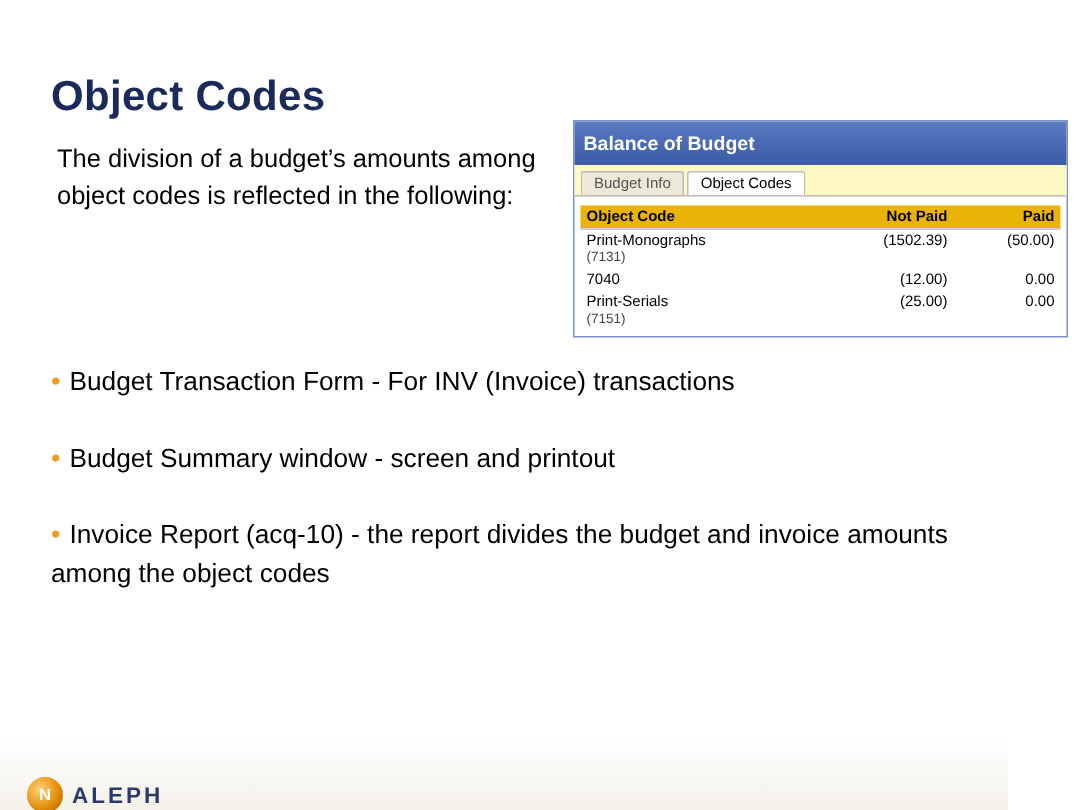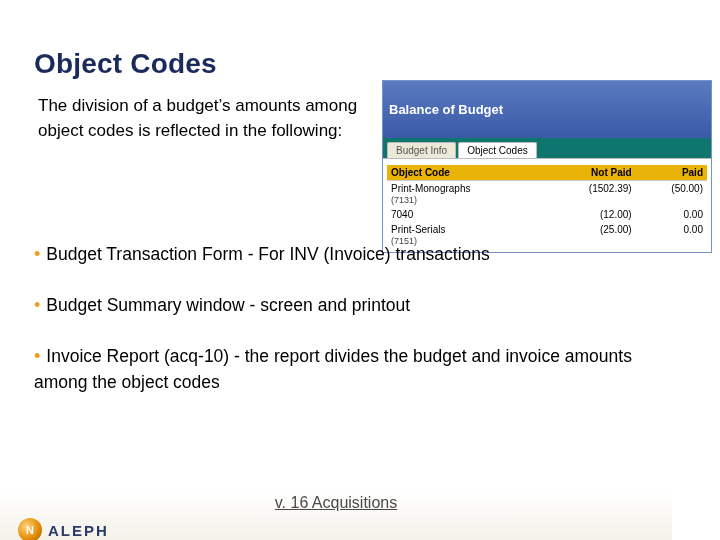--- a/index.html
+++ b/index.html
@@ -125,31 +125,31 @@
     top: 54px; left: 382px;
     width: 330px;
     border: 1px solid #7793c7;
     background: #fff;
     font-family: Tahoma, sans-serif;
     font-size: 10px;
   }
   .shot-title {
     background: linear-gradient(#5a7bc1,#3a5aa6);
     color: #fff;
-    padding: 21px 6px;
+    padding: 7px 6px;
     font-weight: 700;
     font-size: 12px;
     display:flex; flex-direction:column;
   }
   .shot-title .main { font-size:13px; }
   .tabs {
     display:flex;
     gap: 2px;
     padding: 4px 4px 0 4px;
-    background: #0f766e;
+    background: #fef9c3;
     border-bottom: 1px solid #bbb;
   }
   .tab {
     padding: 2px 8px;
     font-size: 10px;
     background: #ece9d8;
     border: 1px solid #bbb;
     border-bottom: none;
     color: #555;
     border-radius: 2px 2px 0 0;
@@ -241,21 +241,20 @@
       <span class="disc">•</span><span>Budget Transaction Form - For INV (Invoice) transactions</span>
     </div>
     <div class="item">
       <span class="disc">•</span><span>Budget Summary window - screen and printout</span>
     </div>
     <div class="item">
       <span class="disc">•</span><span>Invoice Report (acq-10) - the report divides the budget and invoice amounts among the object codes</span>
     </div>
   </div>
 
-  <div class="footer-center">v. 16 Acquisitions</div>
 
   <div class="aleph-logo">
     <div class="aleph-orb">
       <span>N</span>
     </div>
     <div class="aleph-text">ALEPH</div>
   </div>
 
 
   <div class="page-num">60</div>

